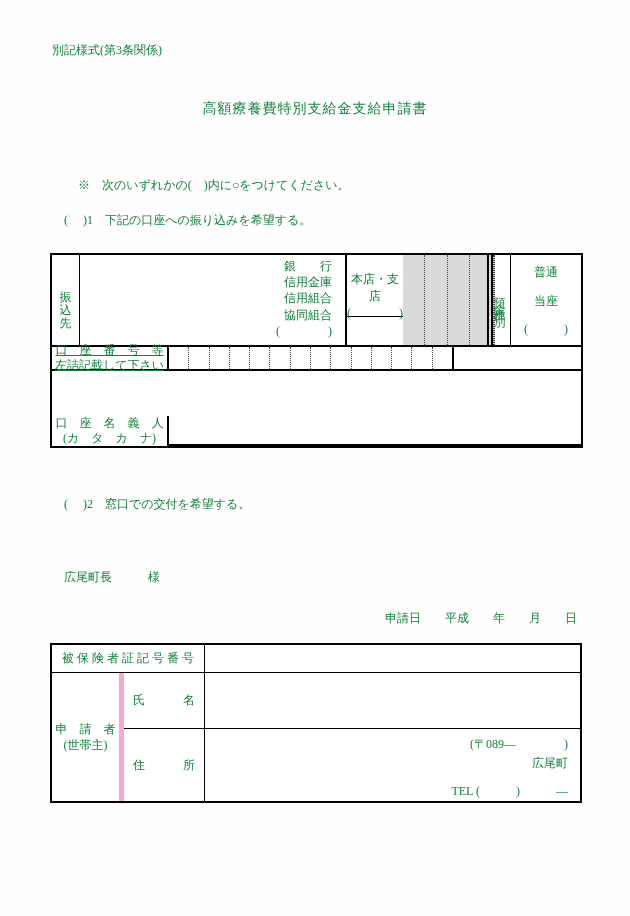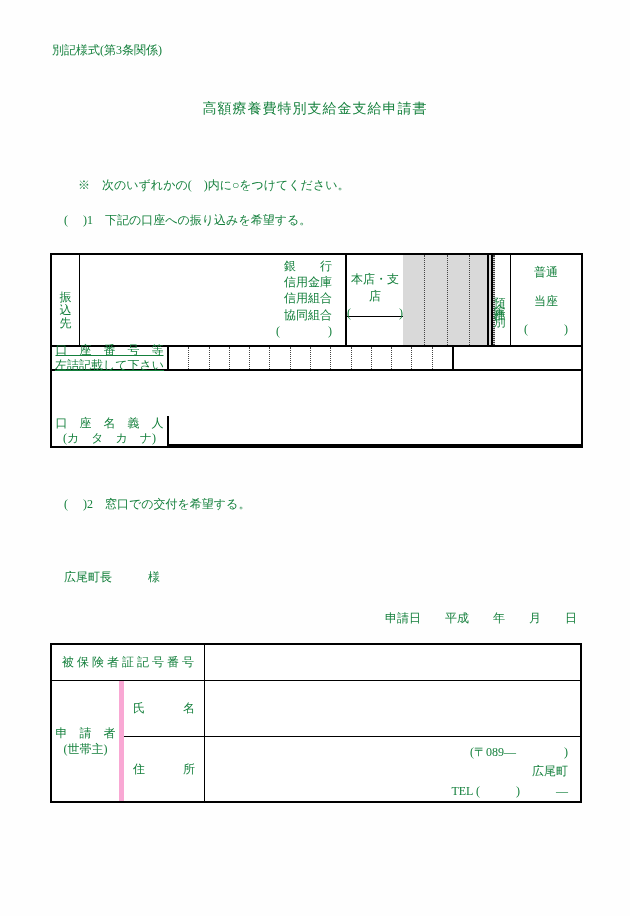--- a/index.html
+++ b/index.html
@@ -56,21 +56,21 @@
   .at-applicant{width:72px;border-right:5px solid #f9a8d4;display:flex;flex-direction:column;align-items:center;
                 justify-content:center;line-height:16px;box-sizing:border-box;white-space:pre;}
   .at-right{flex:1;display:flex;flex-direction:column;}
   .at-name-row{height:56px;border-bottom:1px solid #000;display:flex;box-sizing:border-box;}
   .at-addr-row{flex:1;display:flex;}
   .at-field-label{width:81px;border-right:1px solid #000;display:flex;align-items:center;justify-content:space-between;
                   padding:0 9px;box-sizing:border-box;}
   .at-name-value{flex:1;}
   .at-addr-value{flex:1;padding:6px 12px 0 10px;line-height:19px;box-sizing:border-box;}
   .town-line{padding-left:12px;white-space:pre;}
-  .tel-line{margin-left:200px;margin-top:1px;white-space:pre;}
+  .tel-line{margin-left:200px;margin-top:9px;white-space:pre;}
 </style>
 </head>
 <body>
 
 <div class="page">
 
   <div class="abs form-ref">別記様式(第3条関係)</div>
   <div class="abs title">高額療養費特別支給金支給申請書</div>
   <div class="abs note">※　次のいずれかの(　)内に○をつけてください。</div>
   <div class="abs option1">(　 )1　下記の口座への振り込みを希望する。</div>

